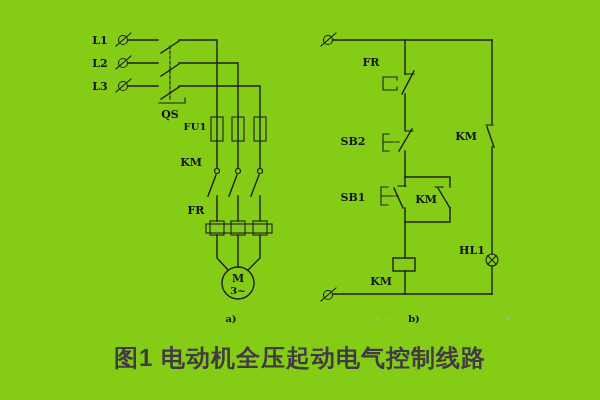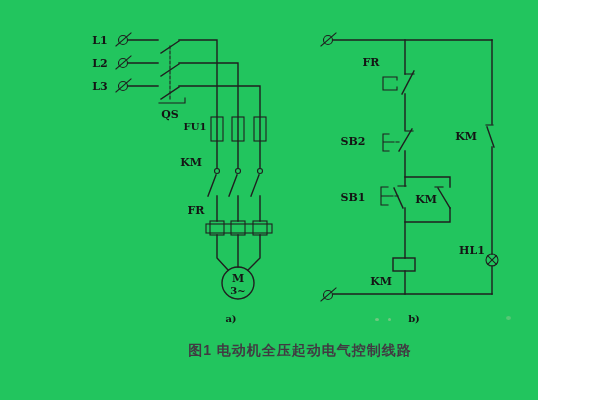--- a/index.html
+++ b/index.html
@@ -1,28 +1,28 @@
 <!DOCTYPE html>
 <html><head>
 <meta charset="utf-8">
 <style>
   html,body{margin:0;padding:0;}
   body{width:600px;height:400px;background:#ffffff;position:relative;overflow:hidden;
        font-family:"DejaVu Sans",sans-serif;}
-  .stage{position:absolute;left:0;top:0;width:538px;height:400px;background:#22c55e;}
+  .stage{position:absolute;left:0;top:0;width:600px;height:400px;background:#84cc16;}
   svg{position:absolute;left:0;top:0;}
   .w{fill:none;stroke:#1f1f1f;stroke-width:1.4;stroke-linecap:square;}
   .thin{stroke-width:1.1;}
   .dash{stroke-dasharray:3 2;stroke-width:1.1;}
   .lbl{font-family:"DejaVu Serif","Liberation Serif",serif;font-weight:bold;
        font-size:11px;fill:#141414;text-anchor:middle;}
   .lbl-s{font-size:10px;}
   .caption{position:absolute;left:0;top:342px;width:600px;text-align:center;
        font-family:"Liberation Sans","DejaVu Sans",sans-serif;font-weight:bold;
-       font-size:14px;color:#413a42;letter-spacing:1px;}
+       font-size:24px;color:#413a42;letter-spacing:1px;}
   .speck{position:absolute;background:#8bc98b;opacity:.75;border-radius:50%;}
 </style>
 </head>
 <body>
 
 <div class="stage">
 
 <svg width="600" height="340" viewBox="0 0 600 340">
 
   <g>

